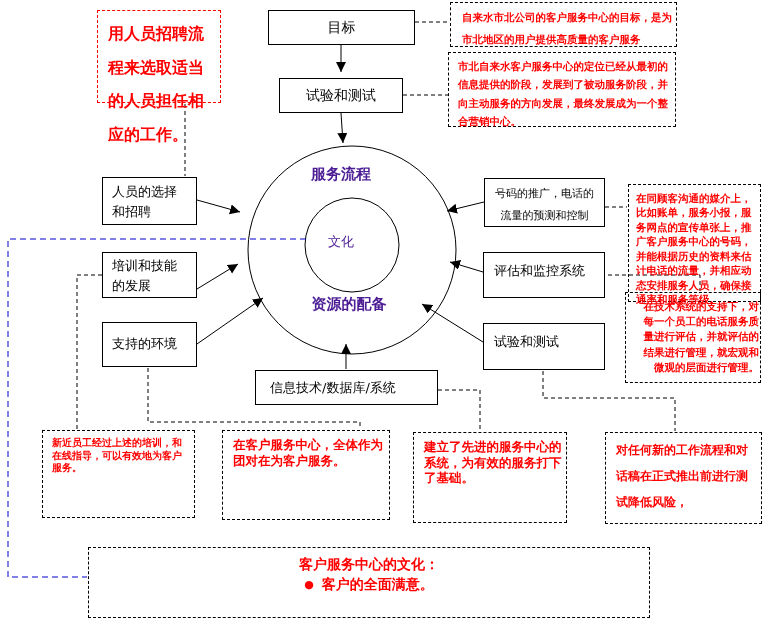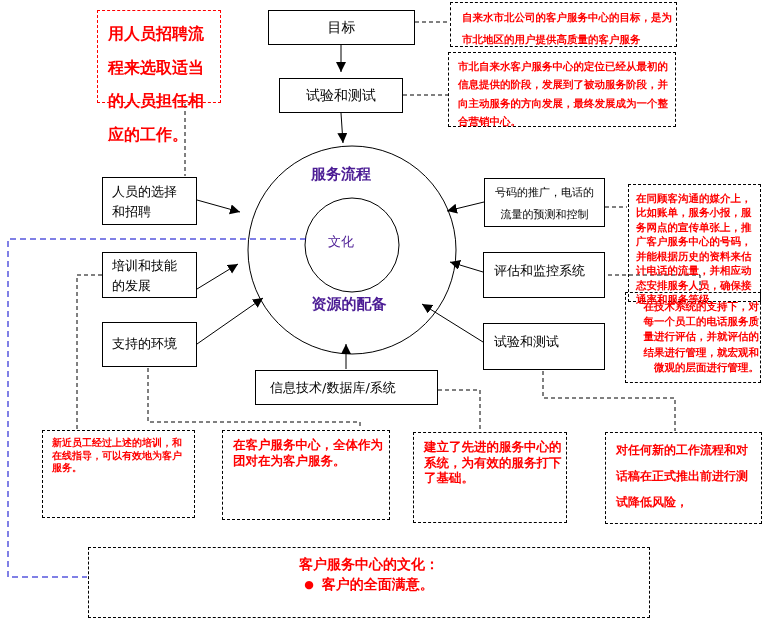--- a/index.html
+++ b/index.html
@@ -2,21 +2,21 @@
 <html><head>
 <meta charset="utf-8">
 <style>
   html,body{margin:0;padding:0;background:#fff;}
   .stage{position:relative;width:766px;height:623px;background:#fff;
          font-family:"DejaVu Sans",sans-serif;overflow:hidden;color:#000;}
   svg.layer{position:absolute;left:0;top:0;}
   .sbox{position:absolute;box-sizing:border-box;border:1px solid #000;background:#fff;
         font-size:13px;line-height:1.55;color:#000;}
   .center-flex{display:flex;align-items:center;justify-content:center;text-align:center;}
-  .pre{white-space:pre-line;}
+  .pre{white-space:pre-line;font-family:Liberation Serif, serif;}
   .note{position:absolute;box-sizing:border-box;border:1px dashed #000;color:#f00;
         font-weight:bold;background:transparent;}
   .note.redborder{border-color:#f00;}
   .clabel{position:absolute;text-align:center;color:#4c1d95;}
   .bold{font-weight:bold;}
   .culture-line{line-height:1.45;}
   .bullet{display:inline-block;margin-right:8px;font-size:11px;vertical-align:1px;}
 </style>
 </head>
 <body>

